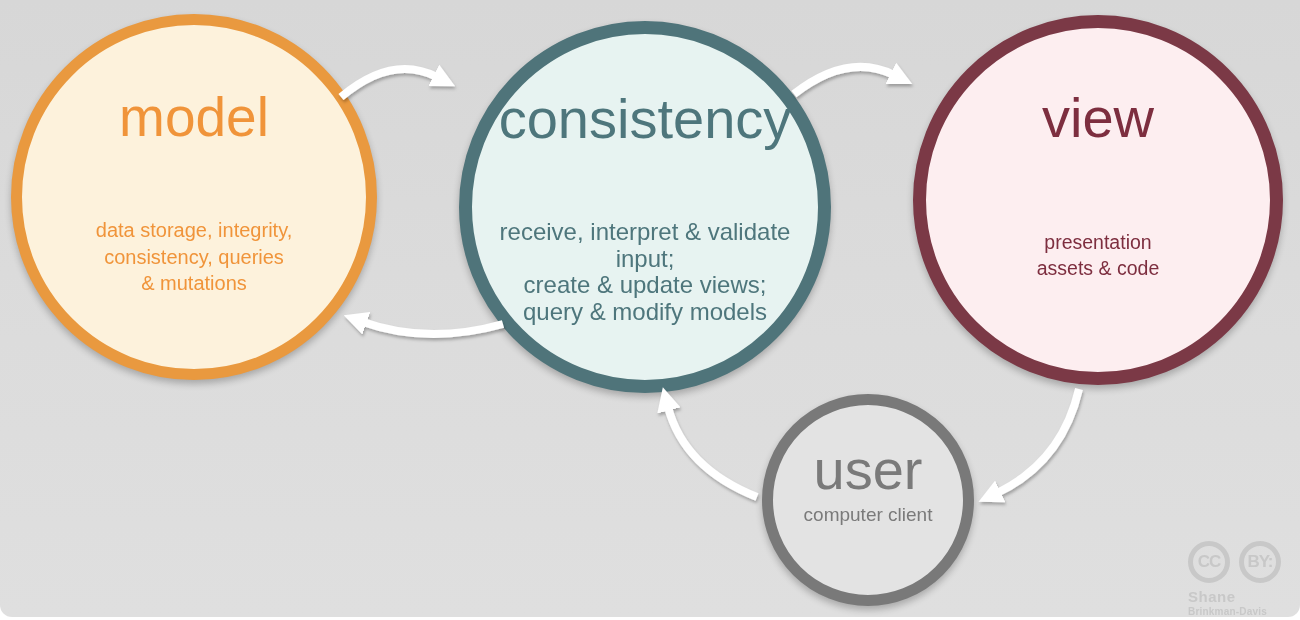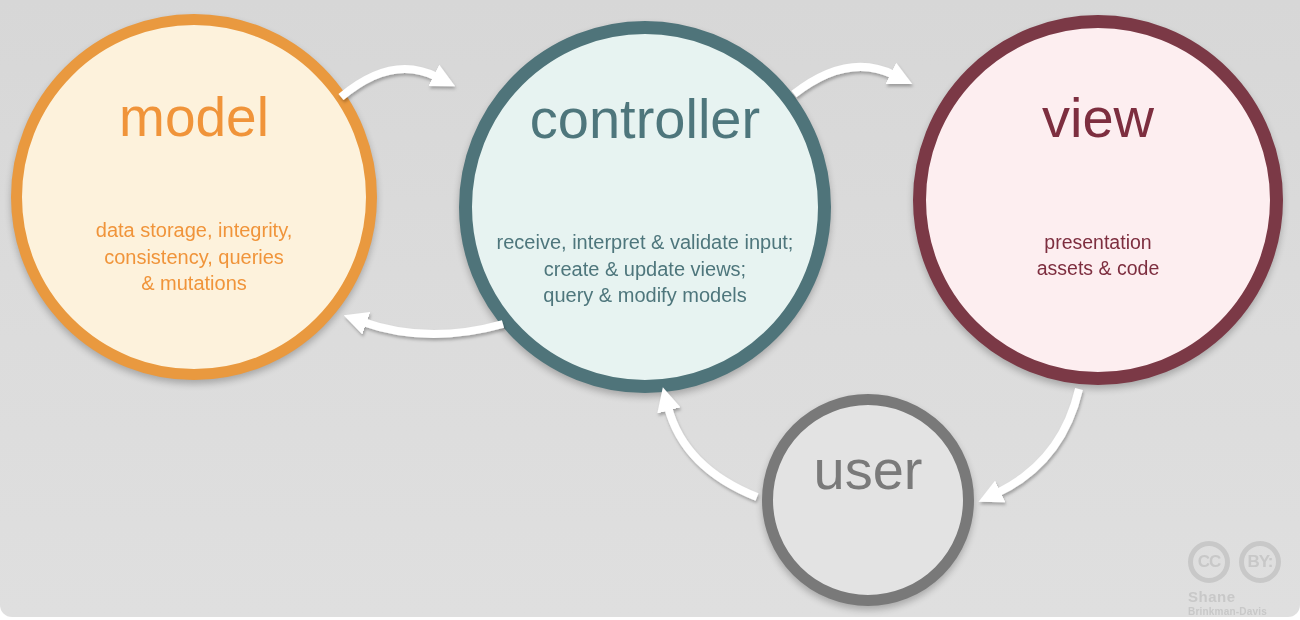--- a/index.html
+++ b/index.html
@@ -35,21 +35,21 @@
     font-weight: 400;
   }
   .circle .sub span { display: block; }
 
   .c-model { left: 11px; top: 14px; width: 366px; height: 366px; border-width: 11px; }
   .c-model .title { top: 59px; font-size: 55px; }
   .c-model .sub { top: 192px; font-size: 20px; line-height: 26.5px; }
 
   .c-controller { left: 459px; top: 21px; width: 372px; height: 372px; border-width: 13px; }
   .c-controller .title { top: 51px; font-size: 56px; }
-  .c-controller .sub { top: 195px; font-size: 20px; line-height: 26.5px; }
+  .c-controller .sub { top: 185px; font-size: 24px; line-height: 26.5px; }
 
   .c-view { left: 913px; top: 15px; width: 370px; height: 370px; border-width: 13px; }
   .c-view .title { top: 56px; font-size: 56px; }
   .c-view .sub { top: 201px; font-size: 19.5px; line-height: 26px; }
 
   .c-user { left: 762px; top: 394px; width: 212px; height: 212px; border-width: 11px; }
   .c-user .title { top: 39px; font-size: 56px; line-height: 52px; }
   .c-user .sub { top: 97px; font-size: 19px; line-height: 25.5px; }
 
   .watermark {
@@ -73,39 +73,40 @@
   <div class="circle c-model" style="border-color: rgb(233, 153, 63); background-color: rgb(253, 242, 220); color: rgb(240, 148, 58);">
     <div class="title">model</div>
     <div class="sub">
       <span>data storage, integrity,</span>
       <span>consistency, queries</span>
       <span>&amp; mutations</span>
     </div>
   </div>
 
   <div class="circle c-controller" style="border-color: rgb(79, 116, 122); background-color: rgb(231, 243, 241); color: rgb(78, 118, 124);">
-    <div class="title">controller</div>
+    <div class="title">consistency</div>
     <div class="sub">
       <span>receive, interpret &amp; validate input;</span>
       <span>create &amp; update views;</span>
       <span>query &amp; modify models</span>
     </div>
   </div>
 
   <div class="circle c-view" style="border-color: rgb(123, 57, 70); background-color: rgb(253, 238, 240); color: rgb(125, 46, 63);">
     <div class="title">view</div>
     <div class="sub">
       <span>presentation</span>
       <span>assets &amp; code</span>
     </div>
   </div>
 
   <div class="circle c-user" style="border-color: rgb(121, 121, 121); background-color: rgb(227, 227, 227); color: rgb(122, 122, 122);">
     <div class="title">user</div>
     <div class="sub">
+      <span>computer client</span>
     </div>
   </div>
 
   <svg class="arrows" viewBox="0 0 1300 620" xmlns="http://www.w3.org/2000/svg">
     <defs>
       <marker id="ah" viewBox="0 0 10 10" refX="1.5" refY="5" markerWidth="3" markerHeight="3" orient="auto">
         <path d="M0 0 L10 5 L0 10 Z" fill="#ffffff"></path>
       </marker>
       <filter id="arrowShadow" x="-30%" y="-30%" width="160%" height="160%">
         <feDropShadow dx="1" dy="2.5" stdDeviation="1.6" flood-color="#000000" flood-opacity="0.28"></feDropShadow>

